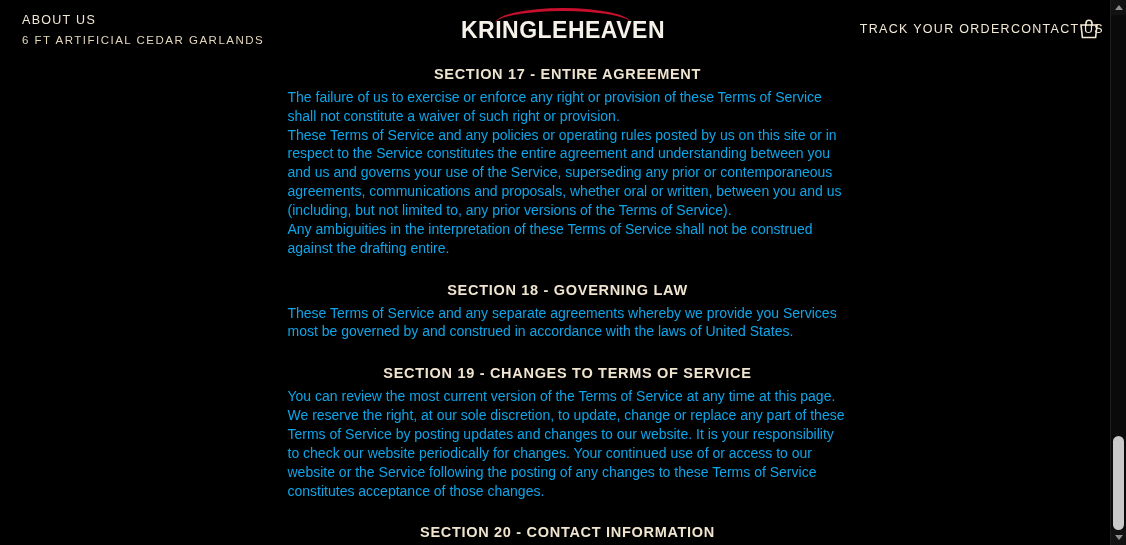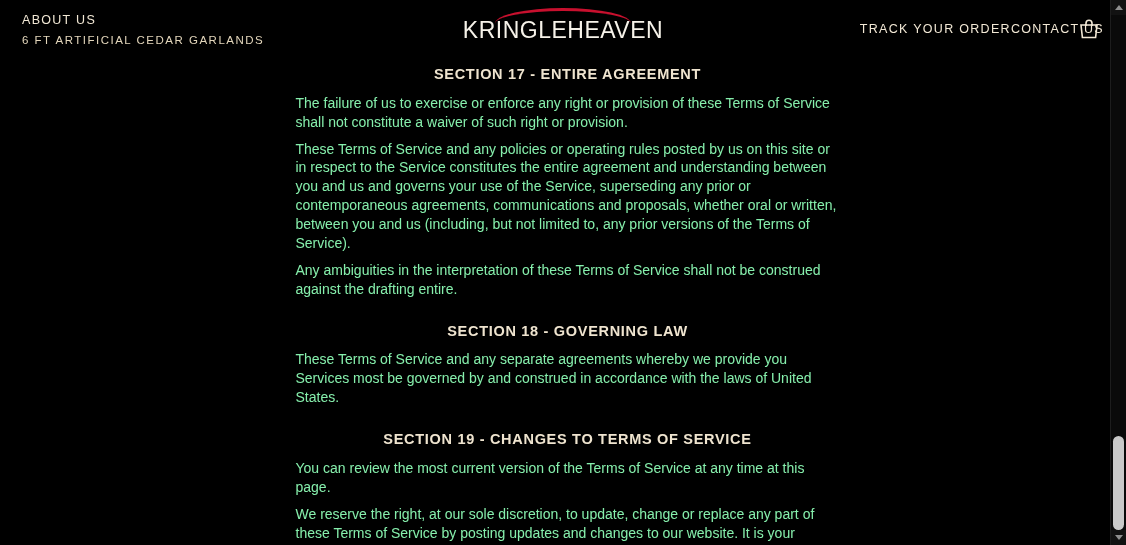--- a/index.html
+++ b/index.html
@@ -62,21 +62,21 @@
   }
   .logo {
     display: flex;
     align-items: center;
     justify-content: center;
     position: relative;
     padding-top: 2px;
   }
   .logo-text {
     font-family: "Liberation Sans", sans-serif;
-    font-weight: normal;
+    font-weight: bold;
     font-size: 23px;
     letter-spacing: 0.5px;
     color: #f6f2e9;
     position: relative;
   }
   .logo-arc {
     position: absolute;
     top: -7px;
     left: 50%;
     transform: translateX(-50%);
@@ -126,22 +126,22 @@
     letter-spacing: 0.7px;
     color: #efe4cf;
     margin: 0 0 2px 0;
     line-height: 1.5;
     text-transform: uppercase;
     text-align: center;
   }
   p.body {
     font-size: 14px;
     line-height: 1.35;
-    color: #86efac;
-    margin: 8px;
+    color: #0ea5e9;
+    margin: 0;
   }
   .block { margin-bottom: 22px; }
   .block:first-child { margin-top: 0; }
 
   
   .scrollbar {
     position: absolute;
     top: 0; right: 0;
     width: 15px;
     height: 545px;

